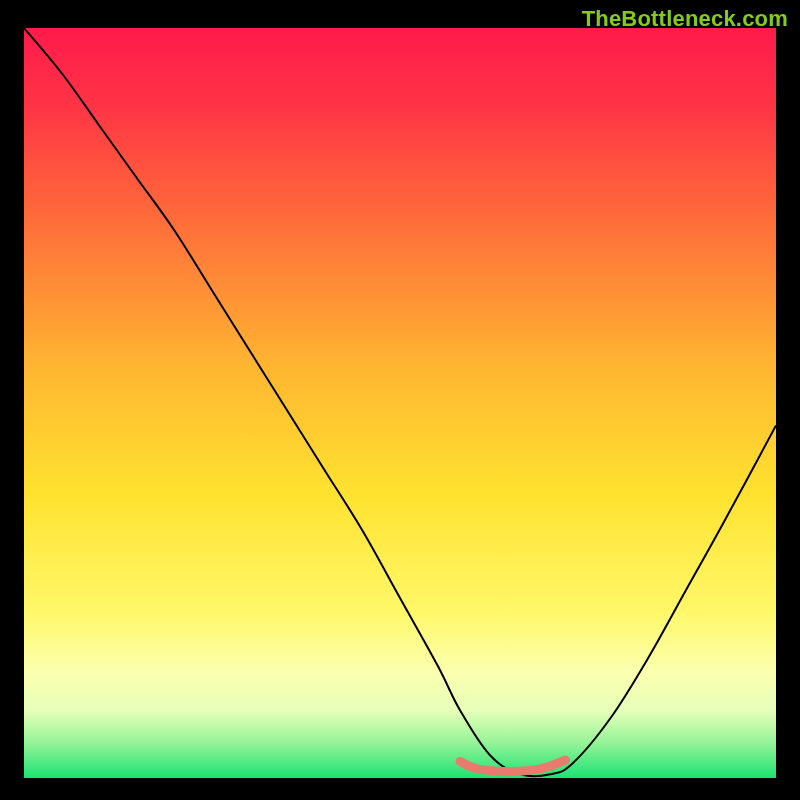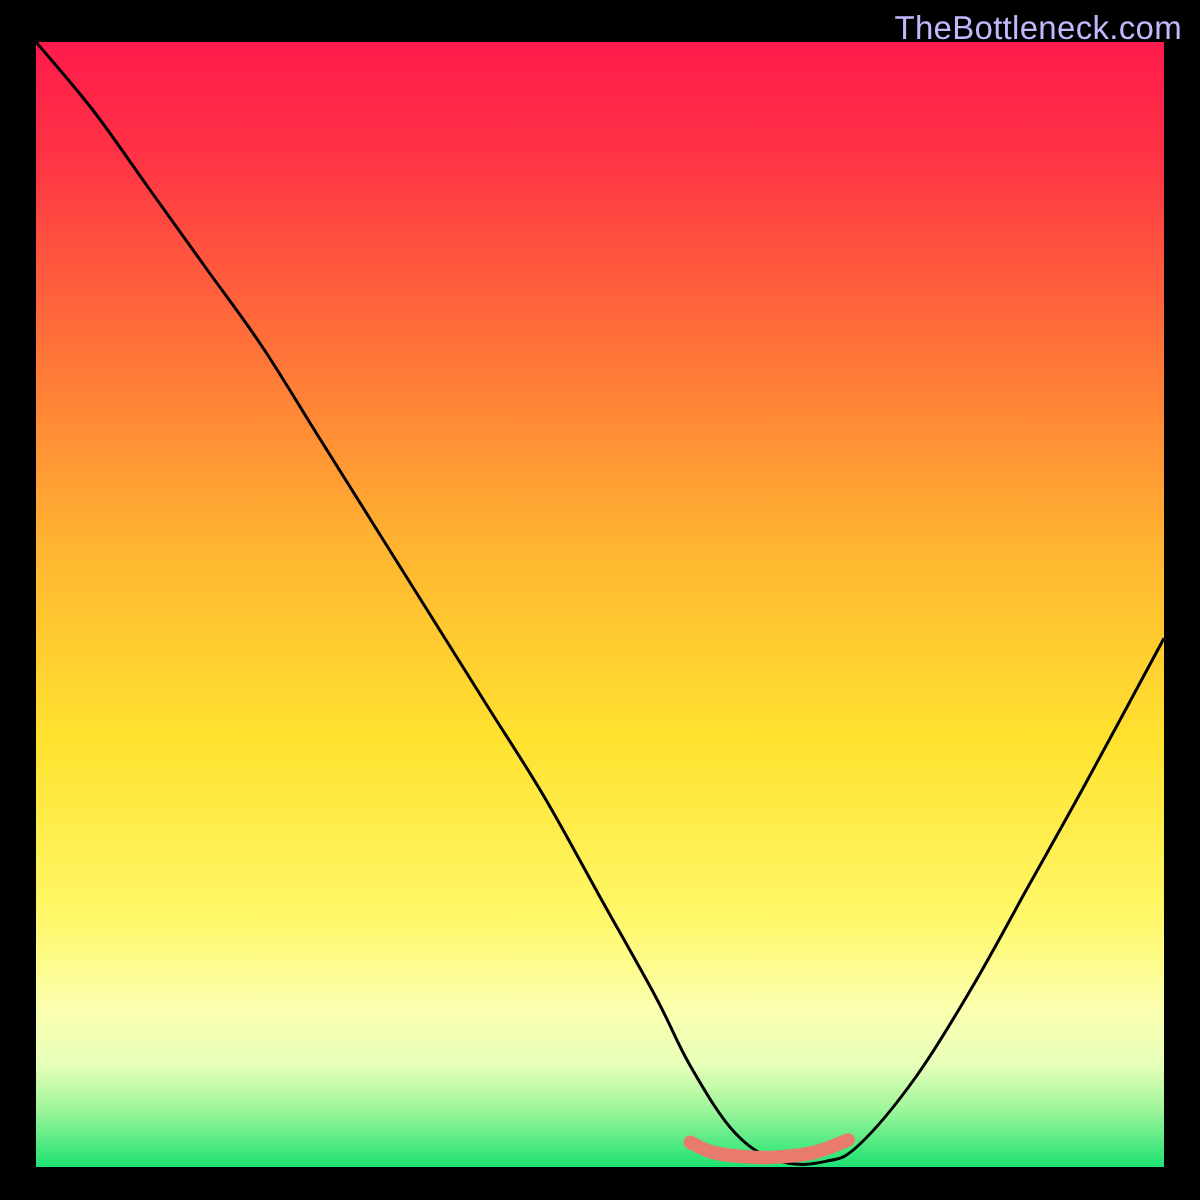--- a/index.html
+++ b/index.html
@@ -15,23 +15,24 @@
     width: 800px;
     height: 800px;
     background: #000;
   }
   .watermark {
     position: absolute;
     top: 6px;
     right: 12px;
     font-family: Arial, Helvetica, sans-serif;
     font-size: 22px;
-    color: #c4b5fd;
+    color: #84cc16;
     z-index: 10;
     letter-spacing: 0.2px;
+    font-weight: bold;
   }
   .plot {
     position: absolute;
     left: 24px;
     top: 28px;
     width: 752px;
     height: 750px;
   }
   svg {
     display: block;

